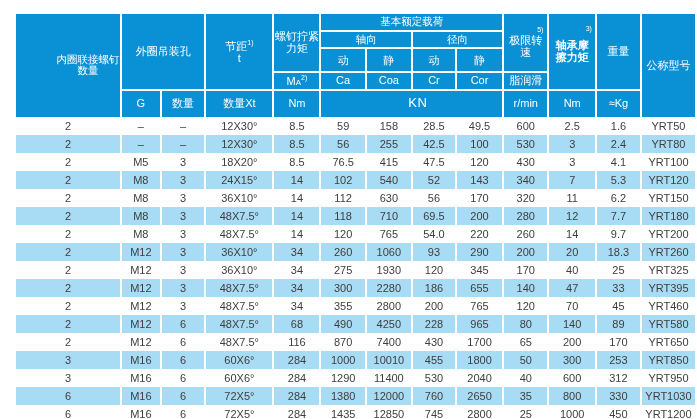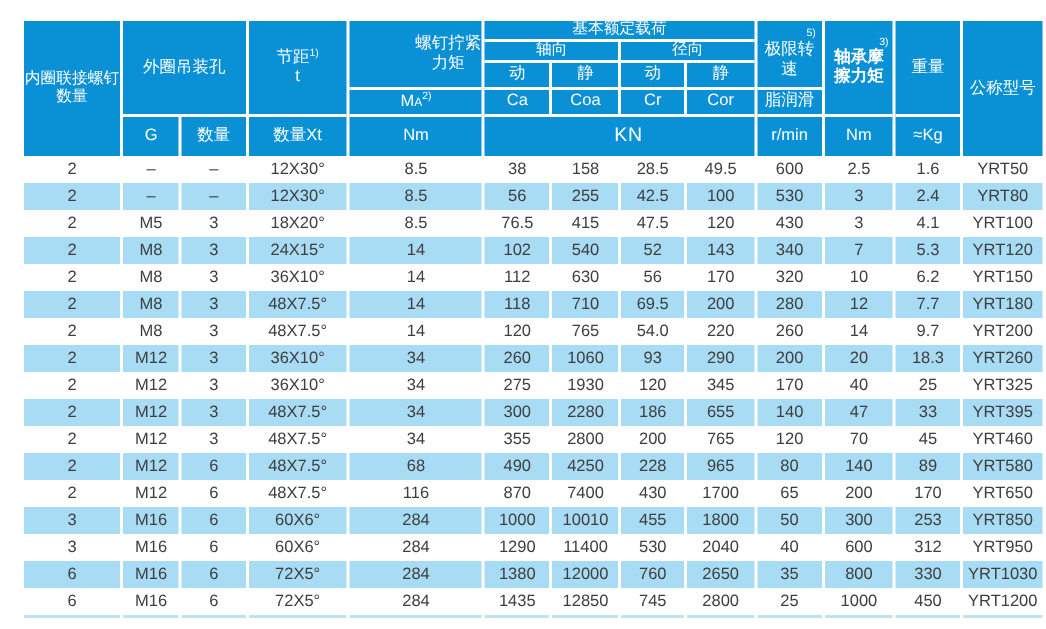--- a/index.html
+++ b/index.html
@@ -24,22 +24,22 @@
   }
   thead th.no-bb { border-bottom:none; }
   tr.hr1 { height:13px; } tr.hr2 { height:13px; }
   tr.hr3 { height:18px; } tr.hr4 { height:18px; }
   tr.hr5 { height:26px; }
   th.sm  { font-size:10.5px; }
   th.kn  { font-size:13px; letter-spacing:0.5px;padding-left:12px; }
   sup { font-size:7px; line-height:1; }
   .subA { font-size:8px; }
   .wrap-narrow { width:42px; margin:0 auto; word-break:break-all;font-weight:bold; }
-  .wrap-inner  { width:64px; margin:0 auto; word-break:break-all; font-size:10.5px; }
-  .wrap-tight  { width:45px; margin:5px auto; word-break:break-all;padding-left:43px; }
+  .wrap-inner  { width:64px; margin:0 auto; word-break:break-all; font-size:10.5px;padding-left:40px; }
+  .wrap-tight  { width:45px; margin:16px auto; word-break:break-all; }
   .sup-line { font-size:7px; text-align:right; padding-right:4px; height:8px; line-height:8px; }
   th.rel { position:relative; }
   th.rel .abs-sup { position:absolute; top:11px; right:3px; font-size:7px; }
 
   
   tbody td {
     height:18px; font-size:11px; color:#3e3e3e; background:#ffffff;
     white-space:nowrap;
   }
   tbody tr.stripe td { background:#a8dbf4; }
@@ -132,21 +132,21 @@
     </thead>
 
     <tbody>
 
     <tr>
         <td>2</td>
         <td>–</td>
         <td>–</td>
         <td>12X30°</td>
         <td>8.5</td>
-        <td>38</td>
+        <td>59</td>
         <td>158</td>
         <td>28.5</td>
         <td>49.5</td>
         <td>600</td>
         <td>2.5</td>
         <td>1.6</td>
         <td>YRT50</td>
       </tr>
         <tr class="stripe">
         <td>2</td>
@@ -197,21 +197,21 @@
         <td>2</td>
         <td>M8</td>
         <td>3</td>
         <td>36X10°</td>
         <td>14</td>
         <td>112</td>
         <td>630</td>
         <td>56</td>
         <td>170</td>
         <td>320</td>
-        <td>10</td>
+        <td>11</td>
         <td>6.2</td>
         <td>YRT150</td>
       </tr>
         <tr class="stripe">
         <td>2</td>
         <td>M8</td>
         <td>3</td>
         <td>48X7.5°</td>
         <td>14</td>
         <td>118</td>

